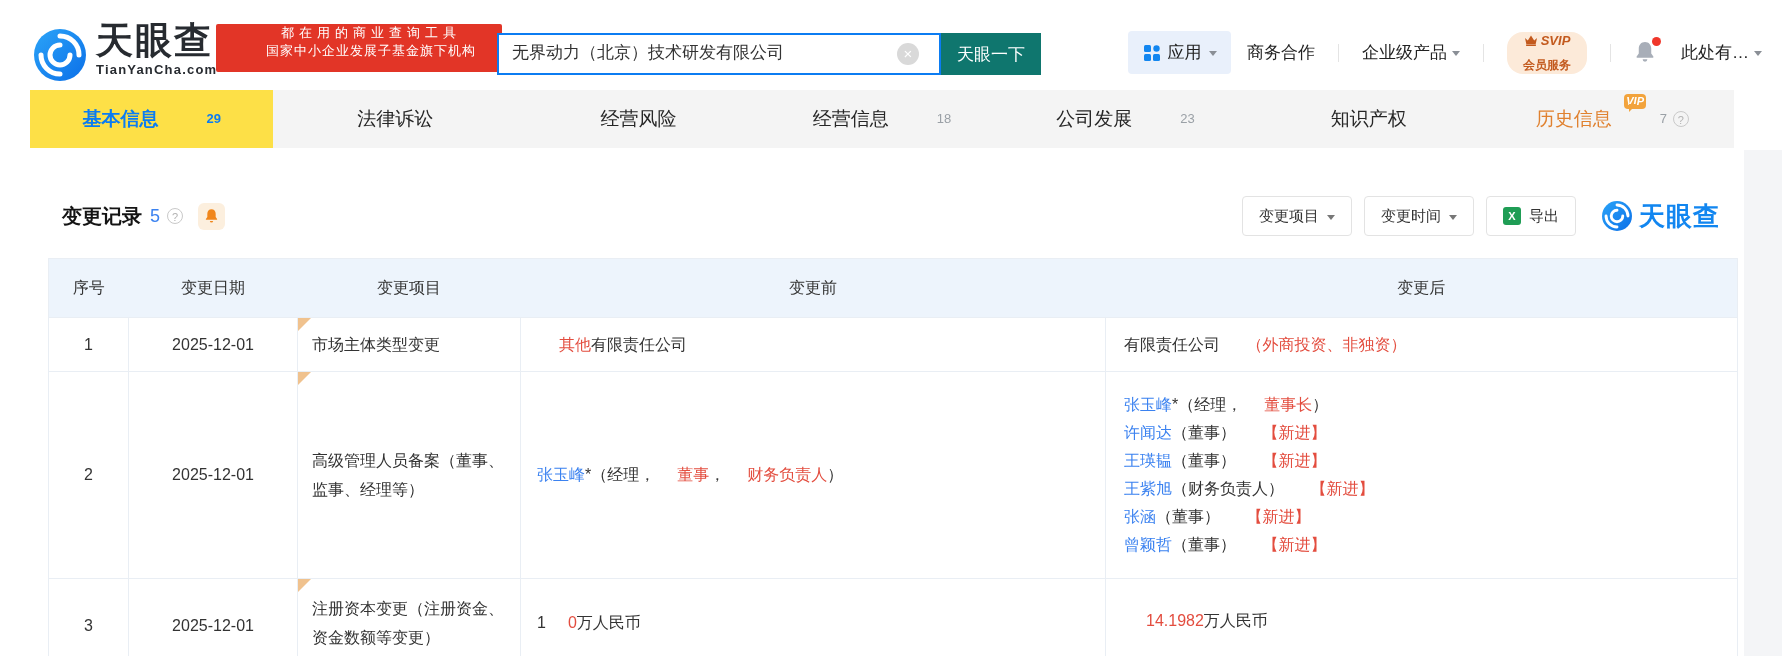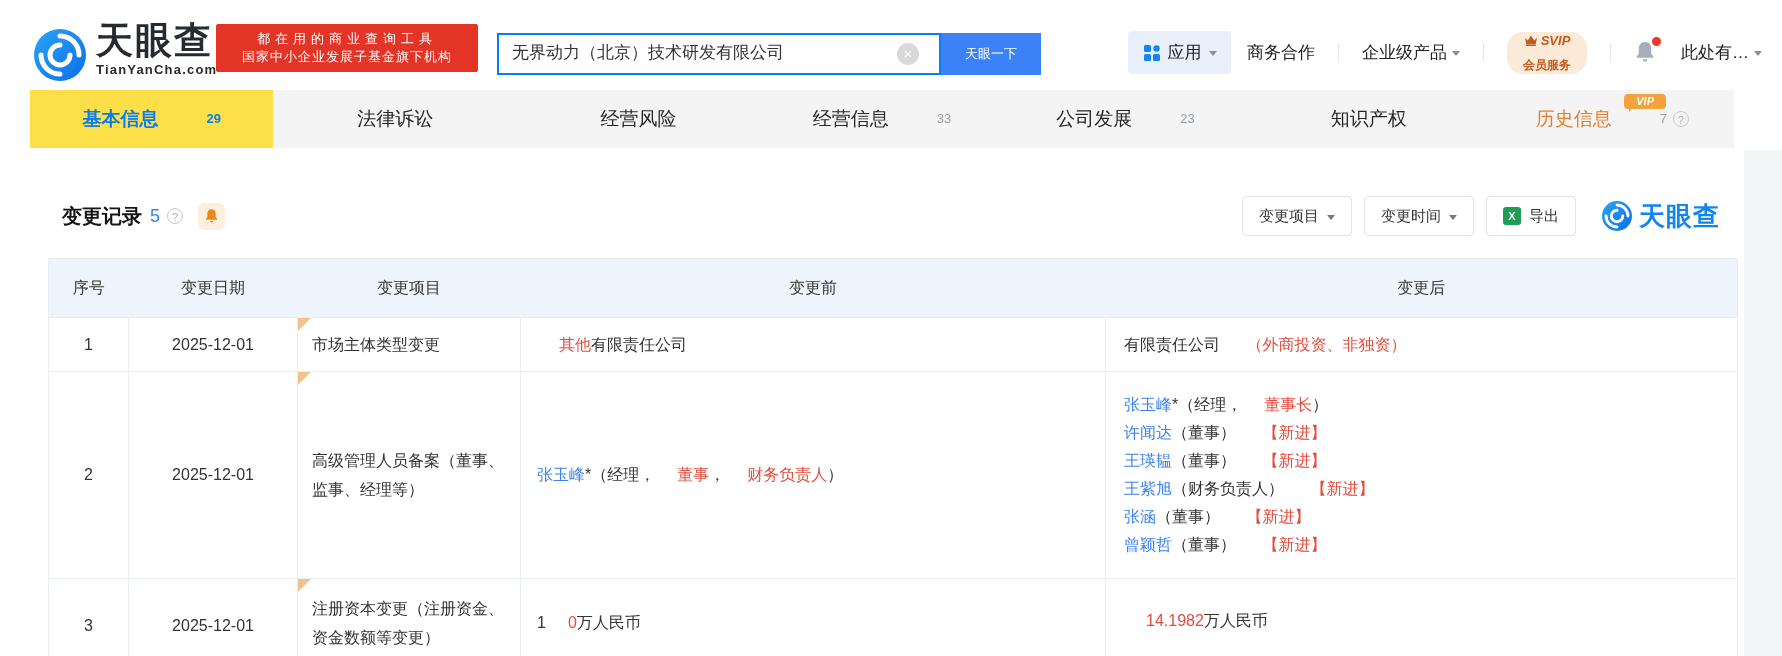--- a/index.html
+++ b/index.html
@@ -5,33 +5,33 @@
   html,body{margin:0;padding:0;background:#fff;}
   .screen{position:relative;width:1782px;height:656px;background:#fff;overflow:hidden;
           font-family:"Liberation Sans","DejaVu Sans",sans-serif;color:#333;}
   
   .topbar{position:absolute;left:0;top:0;width:1782px;height:90px;background:#fff;}
   .logo-icon{position:absolute;left:34px;top:29px;width:52px;height:52px;}
   .logo-txt{position:absolute;left:96px;top:22px;line-height:1;}
   .logo-brand{font-size:37px;font-weight:800;color:#272b30;letter-spacing:2px;}
   .logo-domain{font-size:13px;font-weight:700;color:#272b30;letter-spacing:1.2px;margin-top:4px;}
   .slogan{position:absolute;left:216px;top:24px;width:262px;height:48px;background:#e23527;border-radius:2px;
-          color:#fff;font-size:13px;display:flex;flex-direction:column;justify-content:center;align-items:center;line-height:18px;}
+          color:#fff;font-size:13px;display:flex;flex-direction:column;justify-content:flex-start;align-items:center;line-height:18px;padding-left:24px;}
   .slogan .l1{letter-spacing:5px;white-space:nowrap;}
   .slogan .l2{letter-spacing:1px;white-space:nowrap;}
   .search-tabs{position:absolute;left:497px;top:9px;display:flex;align-items:center;gap:27px;height:24px;}
   .stab{font-size:15px;color:#2a2a2a;cursor:pointer;white-space:nowrap;}
   .stab.active{background:#0b7cf2;color:#fff;padding:3px 13px;border-radius:2px 2px 0 0;}
   .search-input{position:absolute;left:497px;top:33px;width:444px;height:42px;box-sizing:border-box;
          border:2px solid #0b7cf2;border-radius:0;padding:0 40px 3px 13px;font-size:17px;color:#333;outline:none;
          font-family:inherit;}
   .clear-x{position:absolute;left:897px;top:43px;width:22px;height:22px;border-radius:50%;background:#d9d9d9;
          color:#fff;font-size:15px;line-height:22px;text-align:center;cursor:pointer;}
-  .search-btn{position:absolute;left:941px;top:33px;width:100px;height:42px;background:#3b82f6;color:#fff;
-         font-size:13px;border:none;cursor:pointer;font-family:inherit;}
+  .search-btn{position:absolute;left:941px;top:33px;width:100px;height:42px;background:#0f766e;color:#fff;
+         font-size:17px;border:none;cursor:pointer;font-family:inherit;}
   .apps-chip{position:absolute;left:1128px;top:31px;width:103px;height:43px;background:#e9f0fb;border-radius:4px;
          display:flex;align-items:center;justify-content:center;gap:7px;font-size:17px;color:#222;cursor:pointer;}
   .top-right{position:absolute;left:1247px;top:31px;height:43px;display:flex;align-items:center;gap:23px;}
   .nav-txt{font-size:17px;color:#222;cursor:pointer;white-space:nowrap;display:flex;align-items:center;gap:5px;}
   .vsep{width:1px;height:18px;background:#e4e4e4;}
   .svip{width:80px;height:42px;background:#fcead9;border-radius:16px;display:flex;flex-direction:column;
         align-items:center;justify-content:center;color:#c35a1e;cursor:pointer;line-height:1;}
   .svip .t{display:flex;align-items:center;gap:3px;font-size:13px;font-weight:800;font-style:italic;}
   .svip .b{font-size:12px;margin-top:12px;font-weight:700;}
   .bell-wrap{position:relative;width:24px;height:26px;cursor:pointer;}
@@ -42,21 +42,21 @@
   .tabbar{position:absolute;left:30px;top:90px;width:1704px;height:58px;background:#f4f4f4;display:flex;}
   .tab{position:relative;flex:1;display:flex;align-items:center;justify-content:center;gap:6px;
        font-size:19px;color:#262626;cursor:pointer;}
   .tab.active{background:#fde047;color:#0b7cf2;font-weight:700;}
   .tab .cnt{font-size:13px;color:#9aa0a6;position:relative;top:-1px;margin-left:42px;}
   .tab.active .cnt{color:#0b7cf2;}
   .tab.hl{color:#e0812f;}
   .qmark{display:inline-block;width:16px;height:16px;border:1px solid #c9c9c9;border-radius:50%;color:#b3b3b3;
          font-size:11px;line-height:16px;text-align:center;box-sizing:border-box;font-style:normal;}
   .vip-b{position:absolute;top:4px;left:calc(50% + 12px);background:#f2a33c;color:#fff;font-size:11px;
-         font-style:italic;font-weight:800;padding:2px 12px;border-radius:4px;line-height:1;}
+         font-style:italic;font-weight:800;padding:2px 2px;border-radius:4px;line-height:1;}
   .vip-b:after{content:"";position:absolute;left:5px;bottom:-3px;border:4px solid transparent;
          border-top-color:#f2a33c;border-left-color:#f2a33c;}
   
   .section-bar{position:absolute;left:48px;top:196px;width:1672px;height:40px;display:flex;align-items:center;}
   .sb-left{display:flex;align-items:center;margin-left:14px;}
   .sec-title{font-size:20px;font-weight:700;color:#141414;}
   .sec-count{font-size:18px;color:#3b82f0;margin-left:8px;}
   .sb-left .qmark{margin-left:7px;}
   .bell-chip{margin-left:15px;width:27px;height:27px;border-radius:6px;background:#fcefde;display:flex;
          align-items:center;justify-content:center;cursor:pointer;}
@@ -168,21 +168,21 @@
         <span class="cnt">29</span>
       </div>
       <div class="tab">
         <span>法律诉讼</span>
       </div>
       <div class="tab">
         <span>经营风险</span>
       </div>
       <div class="tab">
         <span>经营信息</span>
-        <span class="cnt">33</span>
+        <span class="cnt">18</span>
       </div>
       <div class="tab">
         <span>公司发展</span>
         <span class="cnt">23</span>
       </div>
       <div class="tab">
         <span>知识产权</span>
       </div>
       <div class="tab hl">
         <span>历史信息</span>

